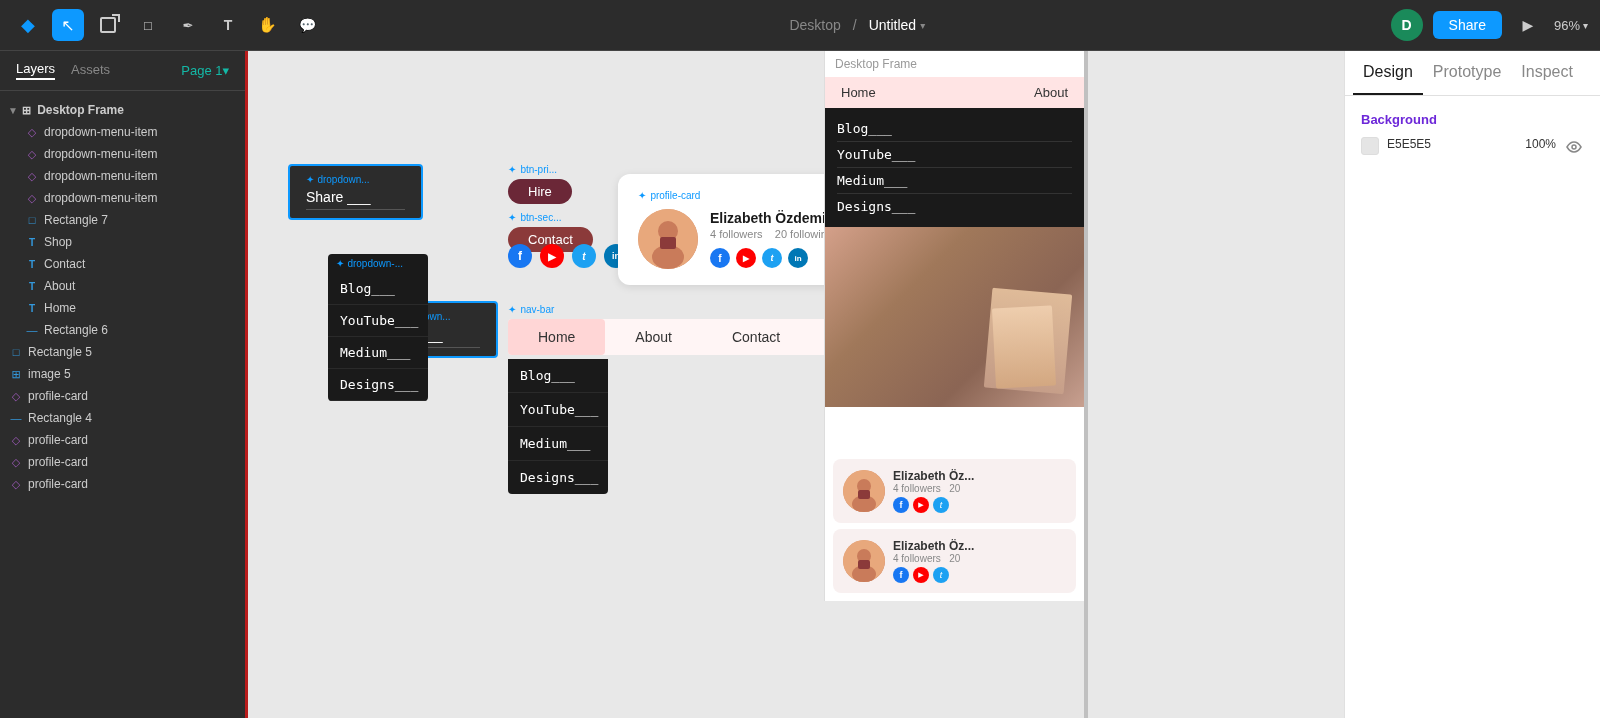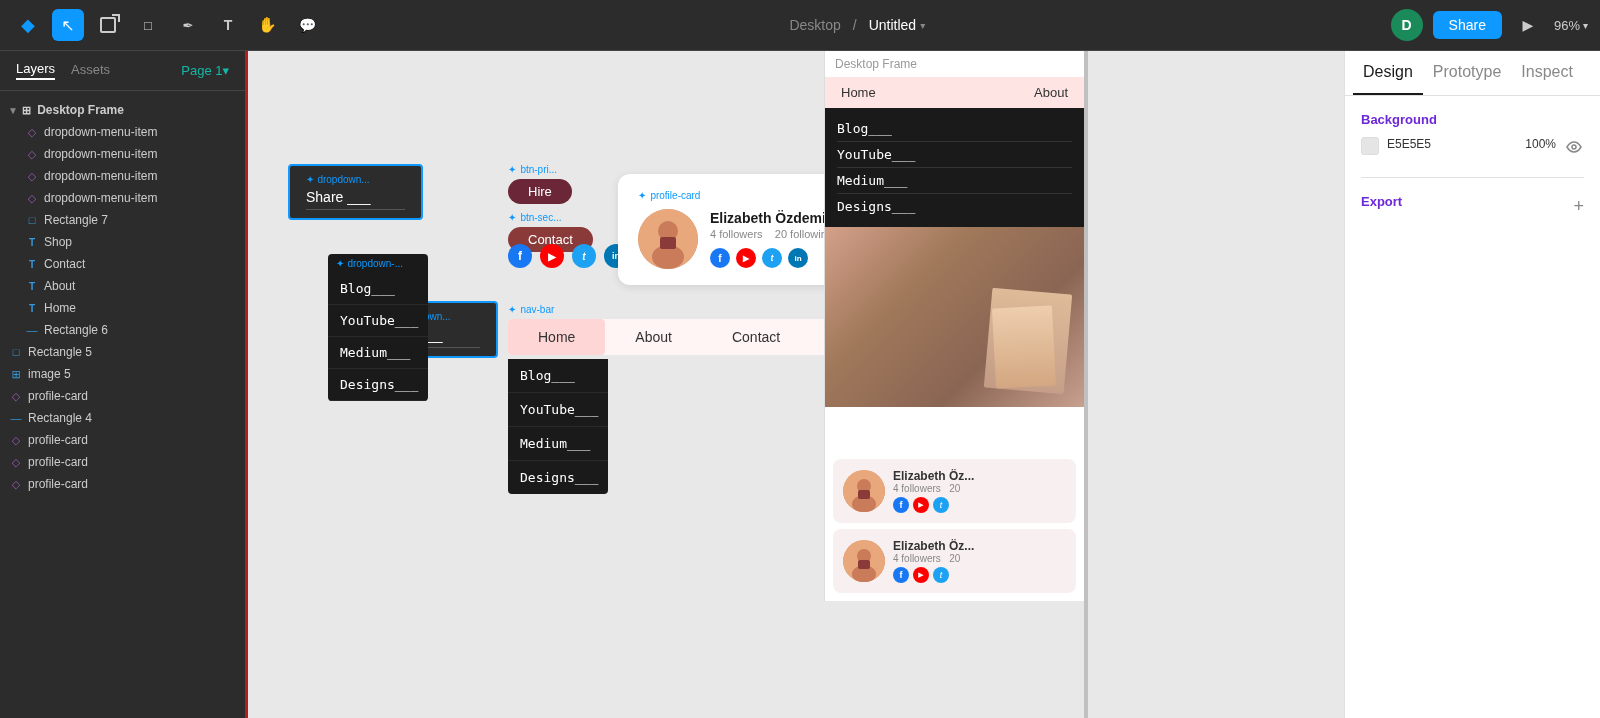--- a/index.html
+++ b/index.html
@@ -723,22 +723,16 @@
         <span class="prop-value">E5E5E5</span>
         <span class="prop-percent">100%</span>
         <div class="eye-icon">
           <svg width="16" height="12" viewBox="0 0 16 12" fill="none">
             <path d="M8 1C4 1 1 6 1 6s3 5 7 5 7-5 7-5-3-5-7-5z" stroke="#888" stroke-width="1.5" fill="none"></path>
             <circle cx="8" cy="6" r="2" stroke="#888" stroke-width="1.5" fill="none"></circle>
           </svg>
         </div>
       </div>
 
-      <div class="export-section">
-        <div class="export-header">
-          <span class="prop-section-title">Export</span>
-          <button class="export-add-btn">+</button>
-        </div>
-      </div>
     </div>
   </div>
 
 </div>
 
 </body></html>

